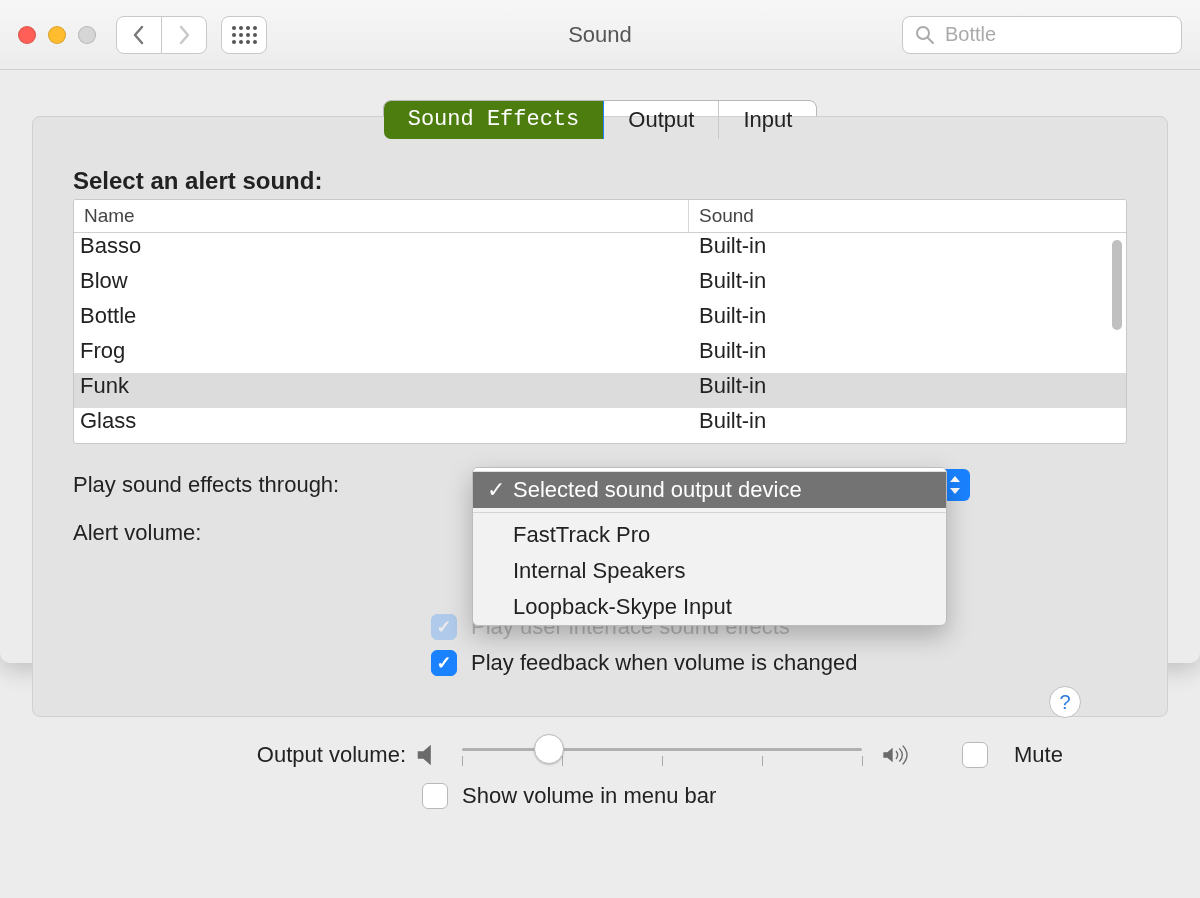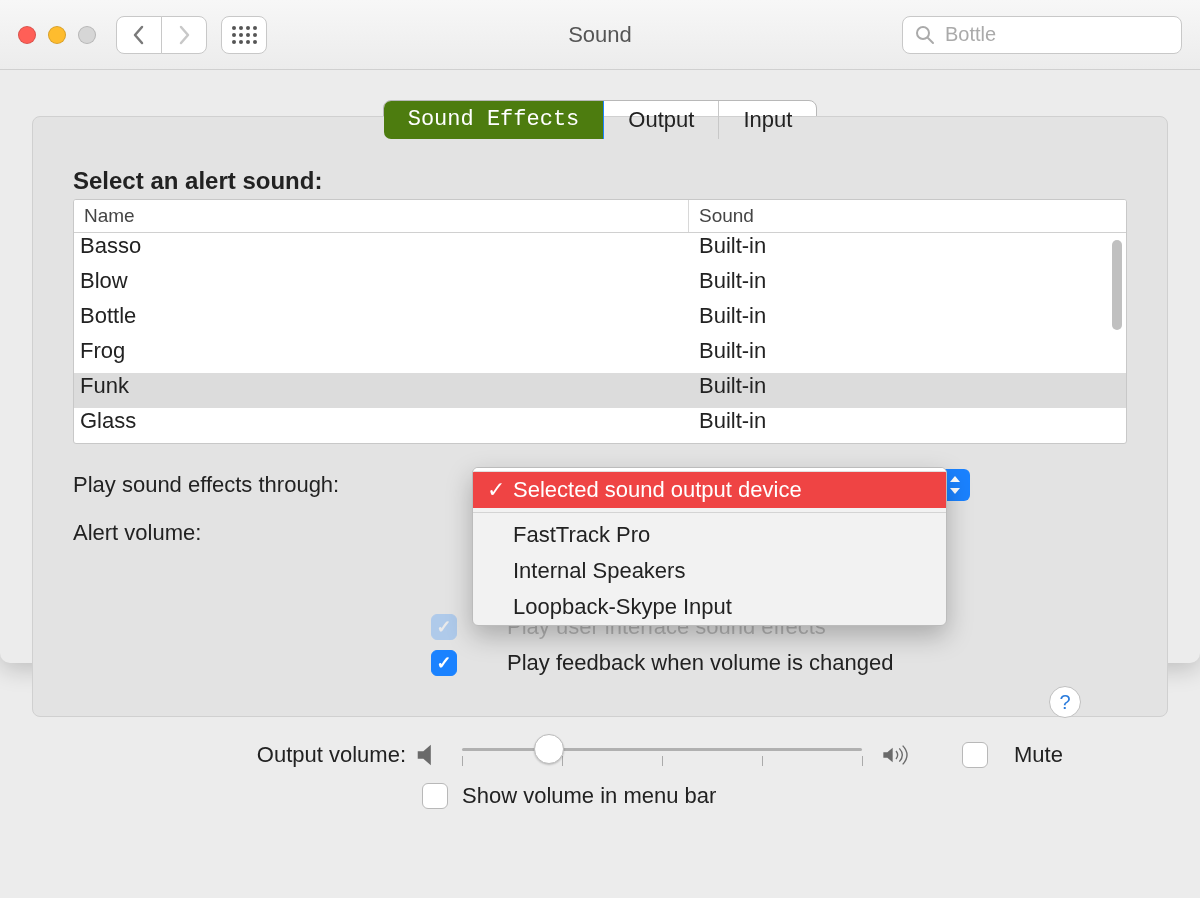--- a/index.html
+++ b/index.html
@@ -86,21 +86,21 @@
 .row { display:flex; height:35px; align-items:flex-start; font-size:22px;}
 .row .c1 { width:615px; padding-left:6px;}
 .row .c2 { width:370px; padding-left:10px;}
 .row.selected { background:#dcdcdc;}
 .scrollthumb {
   position:absolute; right:4px; top:40px; width:10px; height:90px; background:#c0c0c0; border-radius:5px;
 }
 .formzone { margin-top: 28px;}
 .formrow { display:flex; align-items:center; margin-bottom: 22px;}
 .formlabel { width: 350px; text-align:left; font-size:22px; padding-right:8px; color:#222;}
-.checkrow { display:flex; align-items:center; margin-left: 358px; margin-bottom:10px;gap:36px;}
+.checkrow { display:flex; align-items:center; margin-left: 358px; margin-bottom:10px;}
 .checkrow.obscured { opacity:0.25; margin-top:-4px;}
 .chk {
   width:26px; height:26px; border:1px solid #b8b8b8; border-radius:6px; background:#fff; margin-right:14px;
   display:flex; align-items:center; justify-content:center; flex:0 0 auto;
 }
 .chk.checked { background:#1a82ff; border-color:#1a82ff;}
 .chk.checked::after { content:"✓"; color:#fff; font-weight:700; font-size:18px;}
 .chklabel { font-size:22px;}
 .helpbtn {
   position:absolute; right:46px; width:32px; height:32px; border-radius:50%;
@@ -122,21 +122,21 @@
 .slider .tick { position:absolute; top:8px; width:1px; height:10px; background:#aaa;}
 .mutebox { display:flex; align-items:center; margin-left:32px; gap:12px;}
 .dropdown-open {
   position:absolute; left:399px; top:-5px; width:475px;
   background:#f2f2f2; border:1px solid #bcbcbc; border-radius:6px;
   box-shadow: 0 10px 26px rgba(0,0,0,0.25);
   overflow:hidden; z-index:100;
 }
 .dropdown-open .ddtop { height:4px; background:#fff; border-bottom:1px solid #e0e0e0;}
 .dropdown-open .dditem { padding: 5px 18px 5px 40px; font-size:22px; position:relative;}
-.dropdown-open .dditem.highlight { background:#ef4444; color:#fff;}
+.dropdown-open .dditem.highlight { background:#737373; color:#fff;}
 .dropdown-open .dditem.highlight::before { content:"✓"; position:absolute; left:14px; color:#fff;}
 .dropdown-open .ddsep { height:1px; background:#d4d4d4; margin: 4px 0;}
 .ddarrowbox {
   position:absolute; left:869px; top:-3px; width:28px; height:32px;
   background:#1a82ff; border-radius:0 6px 6px 0; z-index:99;
 }
 .ddarrowbox::before { content:""; position:absolute; left:8px; top:7px; border-left:5px solid transparent; border-right:5px solid transparent; border-bottom:6px solid #fff;}
 .ddarrowbox::after { content:""; position:absolute; left:8px; bottom:7px; border-left:5px solid transparent; border-right:5px solid transparent; border-top:6px solid #fff;}
 .relpos { position:relative;}
 .panel-bottom-rel { position:relative; height:0;}

